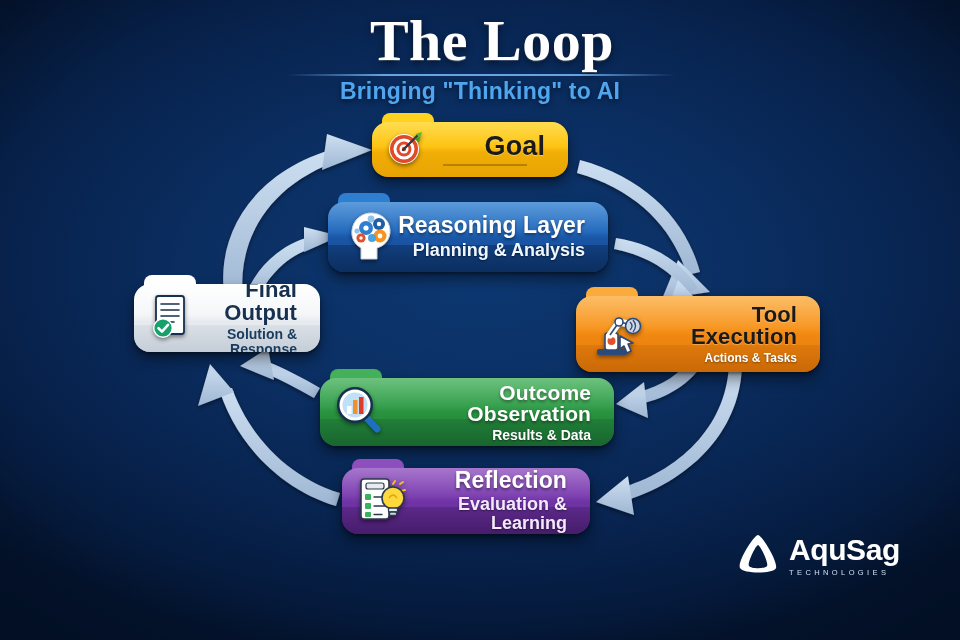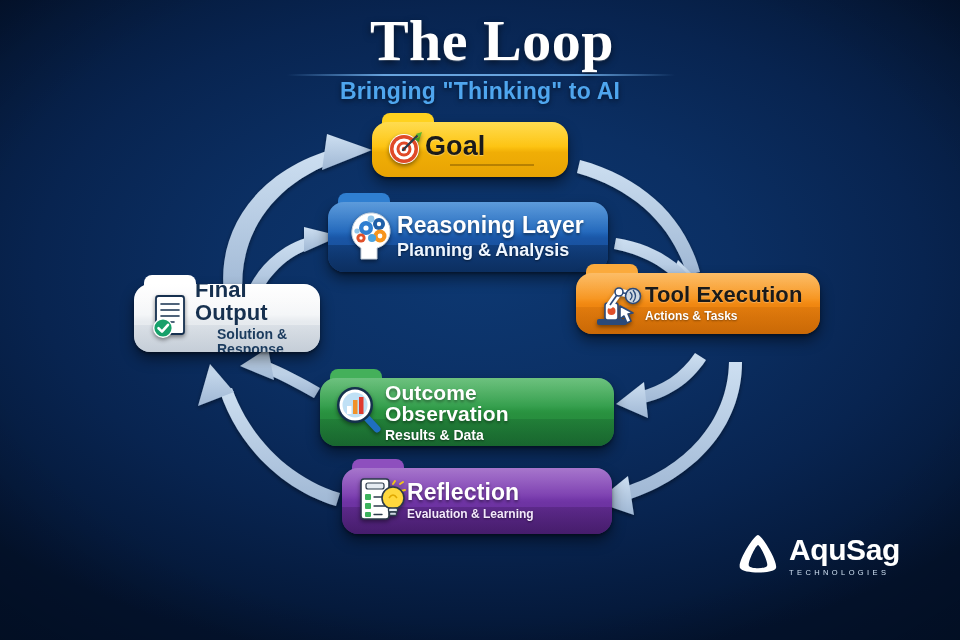--- a/index.html
+++ b/index.html
@@ -56,21 +56,21 @@
   }
   .node .glow{
     position:absolute;left:0;right:0;top:0;height:48%;
     background:linear-gradient(to bottom, rgba(255,255,255,.22), rgba(255,255,255,0));
     pointer-events:none;
   }
   .node .icon{
     position:relative;flex:0 0 auto;margin-left:13px;z-index:2;
     filter:drop-shadow(0 2px 2px rgba(0,0,0,.45));
   }
-  .node .texts{position:relative;z-index:2;flex:1 1 auto;text-align:left;padding-right:10px;}
+  .node .texts{position:relative;z-index:2;flex:1 1 auto;text-align:right;padding-right:23px;}
   .node .t-title{font-weight:bold;line-height:1.02;letter-spacing:.1px;}
   .node .t-sub{font-weight:bold;line-height:1.05;}
   .node .subband{
     position:absolute;left:0;right:0;bottom:0;height:27px;z-index:1;
   }
 
   
   #node-goal{left:372px;top:122px;width:196px;height:55px;}
   #node-goal .body{background:linear-gradient(to bottom,#ffd21f 0%,#fdc310 45%,#f0ae06 55%,#e8a303 100%);}
   #node-goal .tab{background:#ffd21f;}
@@ -79,21 +79,21 @@
 
   
   #node-reasoning{left:328px;top:202px;width:280px;height:70px;}
   #node-reasoning .body{background:linear-gradient(to bottom,#2f7fd1 0%,#1f66bb 42%,#1a56a6 52%,#15458a 100%);}
   #node-reasoning .tab{background:#2f7fd1;}
   #node-reasoning .t-title{font-size:23px;color:#ffffff;text-shadow:0 2px 3px rgba(0,0,0,.45);}
   #node-reasoning .t-sub{font-size:18px;color:#eef6ff;text-shadow:0 1px 2px rgba(0,0,0,.5);margin-top:4px;}
   #node-reasoning .subband{background:linear-gradient(to bottom,rgba(8,40,85,.45),rgba(8,38,80,.72));}
 
   
-  #node-tool{left:576px;top:273px;width:244px;height:61px;}
+  #node-tool{left:576px;top:296px;width:244px;height:76px;}
   #node-tool .body{background:linear-gradient(to bottom,#fbaa3c 0%,#f7941d 42%,#f08711 52%,#e07a0a 100%);}
   #node-tool .tab{background:#fbaa3c;}
   #node-tool .t-title{font-size:22px;color:#1a1a1a;text-shadow:0 1px 1px rgba(255,255,255,.28);}
   #node-tool .t-sub{font-size:12px;color:#ffffff;text-shadow:0 1px 2px rgba(0,0,0,.4);margin-top:3px;}
   #node-tool .subband{background:linear-gradient(to bottom,rgba(190,95,5,.28),rgba(180,88,3,.5));}
 
   
   #node-final{left:134px;top:284px;width:186px;height:68px;}
   #node-final .body{background:linear-gradient(to bottom,#ffffff 0%,#f4f6f8 45%,#e7ebef 55%,#dfe4e9 100%);}
   #node-final .tab{background:#ffffff;}
@@ -103,25 +103,25 @@
 
   
   #node-outcome{left:320px;top:378px;width:294px;height:68px;}
   #node-outcome .body{background:linear-gradient(to bottom,#44b05a 0%,#2f9c48 42%,#29913f 52%,#21803a 100%);}
   #node-outcome .tab{background:#44b05a;}
   #node-outcome .t-title{font-size:21px;color:#ffffff;text-shadow:0 2px 3px rgba(0,0,0,.4);}
   #node-outcome .t-sub{font-size:14px;color:#ffffff;text-shadow:0 1px 2px rgba(0,0,0,.45);margin-top:3px;}
   #node-outcome .subband{background:linear-gradient(to bottom,rgba(18,88,40,.28),rgba(16,78,36,.52));}
 
   
-  #node-reflection{left:342px;top:468px;width:270px;height:66px;}
+  #node-reflection{left:342px;top:468px;width:248px;height:66px;}
   #node-reflection .body{background:linear-gradient(to bottom,#8e4fbe 0%,#7a3caf 42%,#6f34a4 52%,#5f2a90 100%);}
   #node-reflection .tab{background:#8e4fbe;}
   #node-reflection .t-title{font-size:23px;color:#ffffff;text-shadow:0 2px 3px rgba(0,0,0,.45);}
-  #node-reflection .t-sub{font-size:12px;color:#f3e9fb;text-shadow:0 1px 2px rgba(0,0,0,.45);margin-top:3px;}
+  #node-reflection .t-sub{font-size:18px;color:#f3e9fb;text-shadow:0 1px 2px rgba(0,0,0,.45);margin-top:3px;}
   #node-reflection .subband{background:linear-gradient(to bottom,rgba(55,20,85,.30),rgba(50,18,78,.55));}
 
   
   #logo{position:absolute;left:735px;top:528px;width:175px;height:56px;z-index:6;display:flex;align-items:center;}
   #logo .mark{flex:0 0 auto;}
   #logo .words{margin-left:8px;}
   #logo .wordmark{font-size:30px;font-weight:bold;color:#ffffff;line-height:1;letter-spacing:-.4px;}
   #logo .tagline{font-size:7.5px;color:#cfe0f2;letter-spacing:3.4px;margin-top:3px;}
 </style>
 </head>

